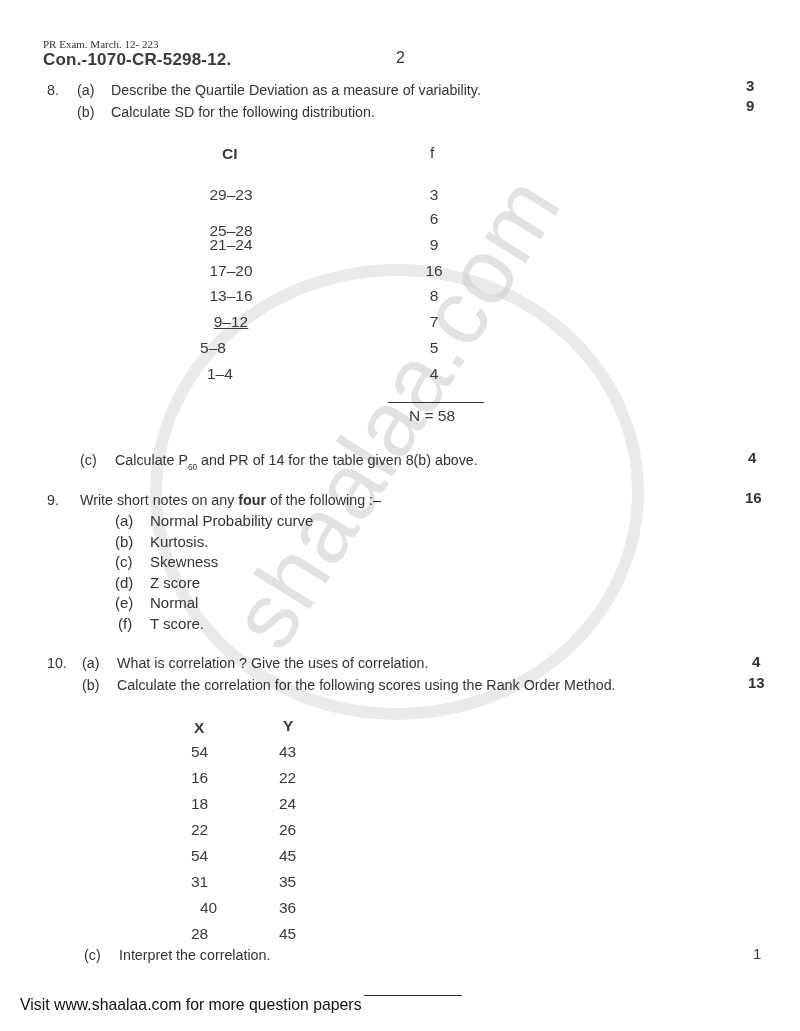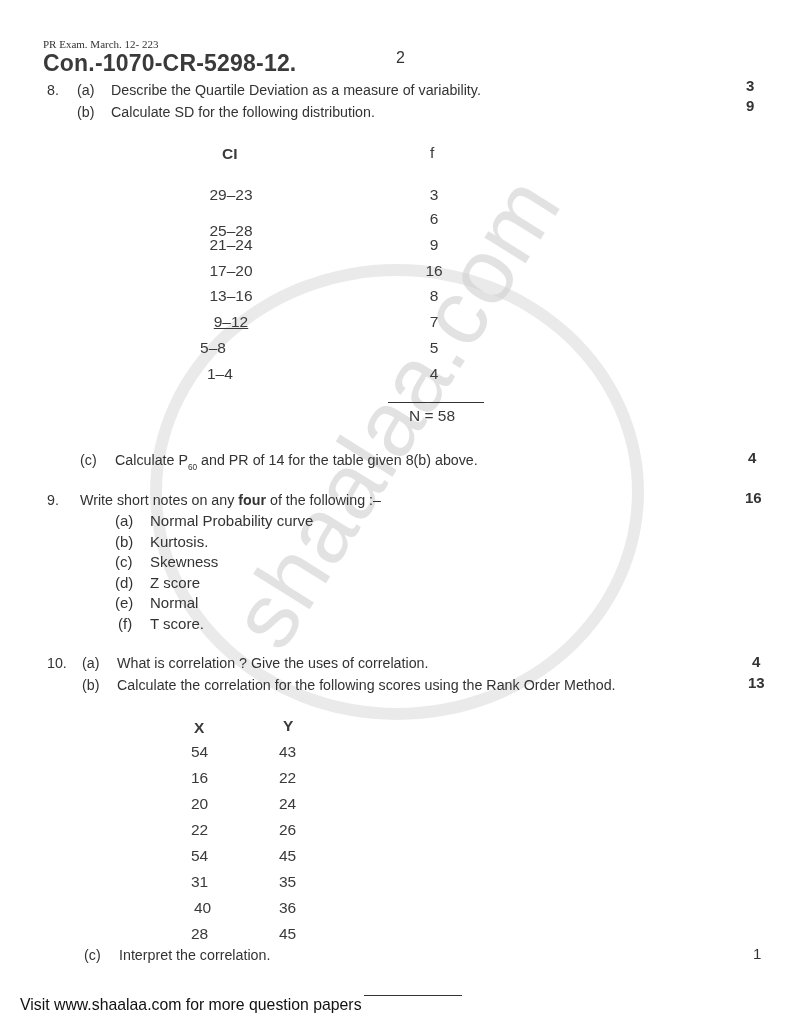--- a/index.html
+++ b/index.html
@@ -3,21 +3,21 @@
 <meta charset="utf-8">
 <style>
   html, body { margin:0; padding:0; }
   body {
     width:800px; height:1031px; position:relative; overflow:hidden;
     background:#ffffff; color:#2a2a2a;
     font-family:"Liberation Sans", sans-serif;
   }
   .abs { position:absolute; white-space:nowrap; }
   .hdr-small { font-family:"Liberation Serif", serif; font-size:11px; color:#333; }
-  .hdr-code { font-size:23px; font-weight:bold; color:#3a3a3a; letter-spacing:0.2px;text-align:center; }
+  .hdr-code { font-size:17px; font-weight:bold; color:#3a3a3a; letter-spacing:0.2px;text-align:center; }
   .pg { font-size:16px; color:#333; }
   .txt { font-size:15.5px; color:#333; transform:scaleX(0.92); transform-origin:left center; }
   .txt2 { font-size:15px; color:#333; }
   .marks { font-size:15px; color:#333; font-weight:bold; }
   .cell { font-size:15.5px; color:#3a3a3a; }
   .colhead { font-size:15.5px; color:#3a3a3a; font-weight:bold; }
   .sub { font-size:9px; vertical-align:-5px; }
   .rule { position:absolute; height:1px; background:#333; }
   .footer { font-size:17px; color:#111; transform:scaleX(0.93); transform-origin:left center; }
   .wm-circle {
@@ -119,29 +119,29 @@
   <div class="abs marks" style="left:748px;top:674px;">13</div>
 
   <div>
     <div class="abs colhead" style="left:194px;top:719px;">X</div>
     <div class="abs colhead" style="left:283px;top:717px;">Y</div>
 
     <div class="abs cell" style="left:191px;top:743px;">54</div>
     <div class="abs cell" style="left:279px;top:743px;">43</div>
     <div class="abs cell" style="left:191px;top:769px;">16</div>
     <div class="abs cell" style="left:279px;top:769px;">22</div>
-    <div class="abs cell" style="left:191px;top:795px;">20</div>
+    <div class="abs cell" style="left:191px;top:795px;">18</div>
     <div class="abs cell" style="left:279px;top:795px;">24</div>
     <div class="abs cell" style="left:191px;top:821px;">22</div>
     <div class="abs cell" style="left:279px;top:821px;">26</div>
     <div class="abs cell" style="left:191px;top:847px;">54</div>
     <div class="abs cell" style="left:279px;top:847px;">45</div>
     <div class="abs cell" style="left:191px;top:873px;">31</div>
     <div class="abs cell" style="left:279px;top:873px;">35</div>
-    <div class="abs cell" style="left:194px;top:899px;">40</div>
+    <div class="abs cell" style="left:200px;top:899px;">40</div>
     <div class="abs cell" style="left:279px;top:899px;">36</div>
     <div class="abs cell" style="left:191px;top:925px;">28</div>
     <div class="abs cell" style="left:279px;top:925px;">45</div>
   </div>
 
   <div class="abs txt" style="left:84px;top:946px;">(c)</div>
   <div class="abs txt" style="left:119px;top:946px;">Interpret the correlation.</div>
   <div class="abs marks" style="left:753px;top:945px;font-weight:normal;">1</div>
 
   <div class="rule" style="left:364px;top:995px;width:98px;"></div>

